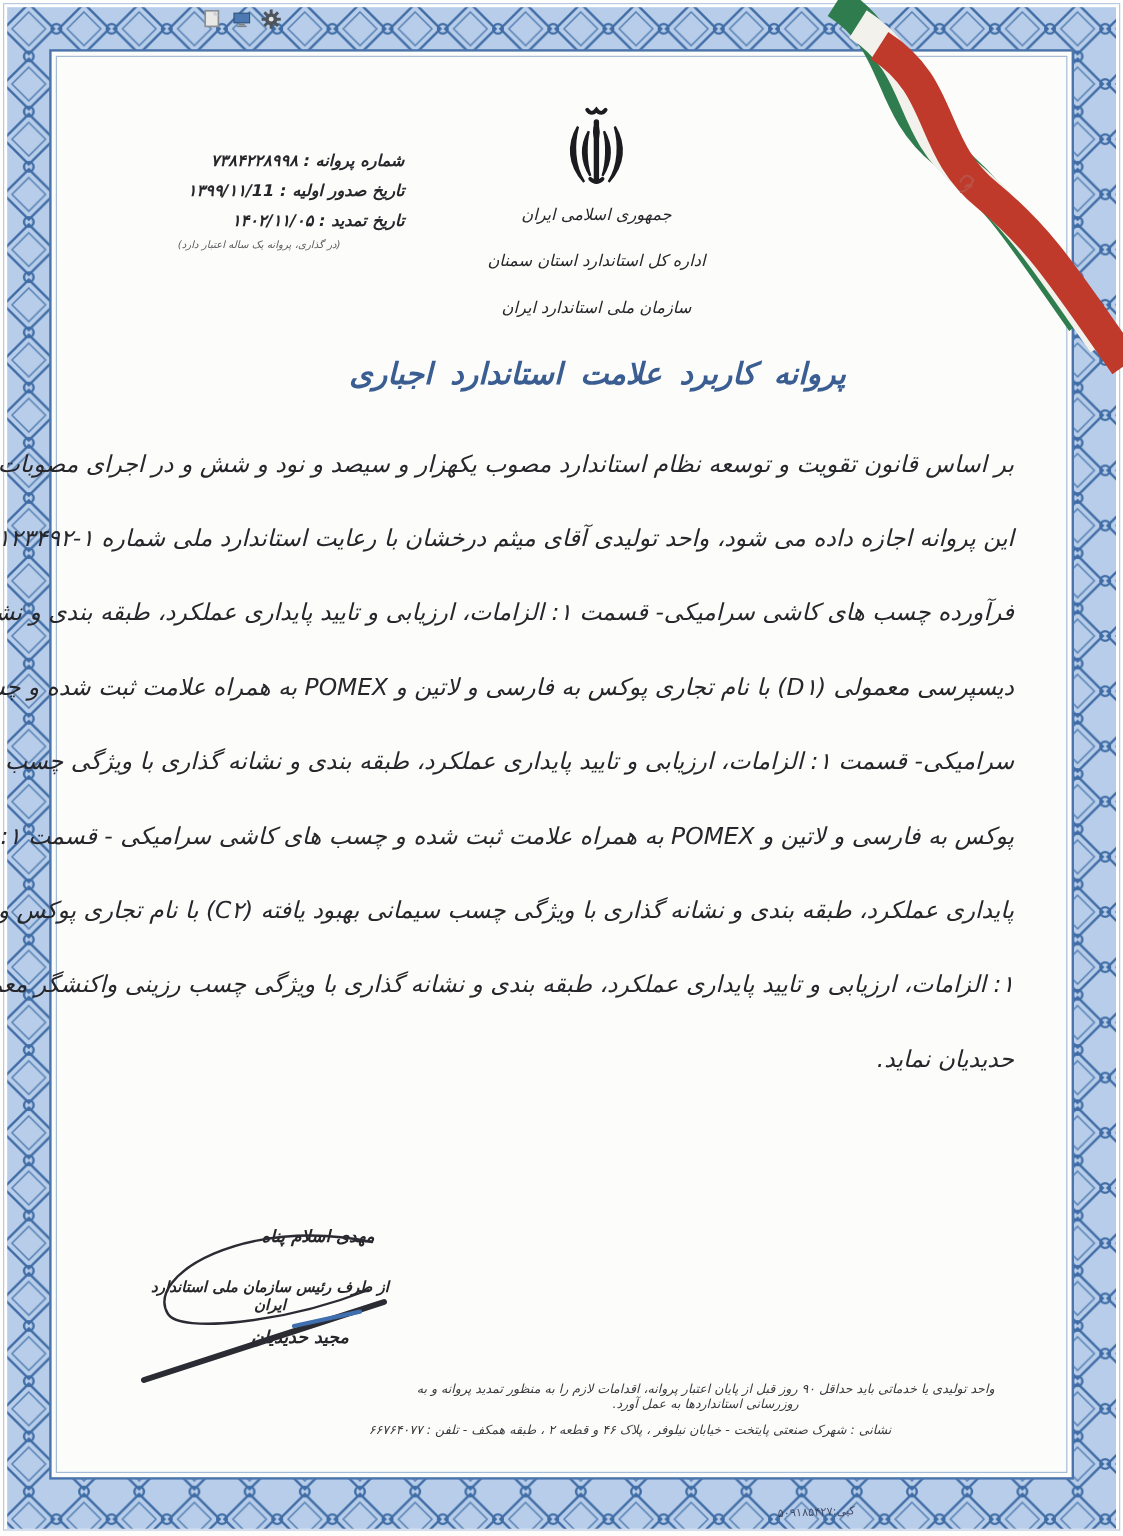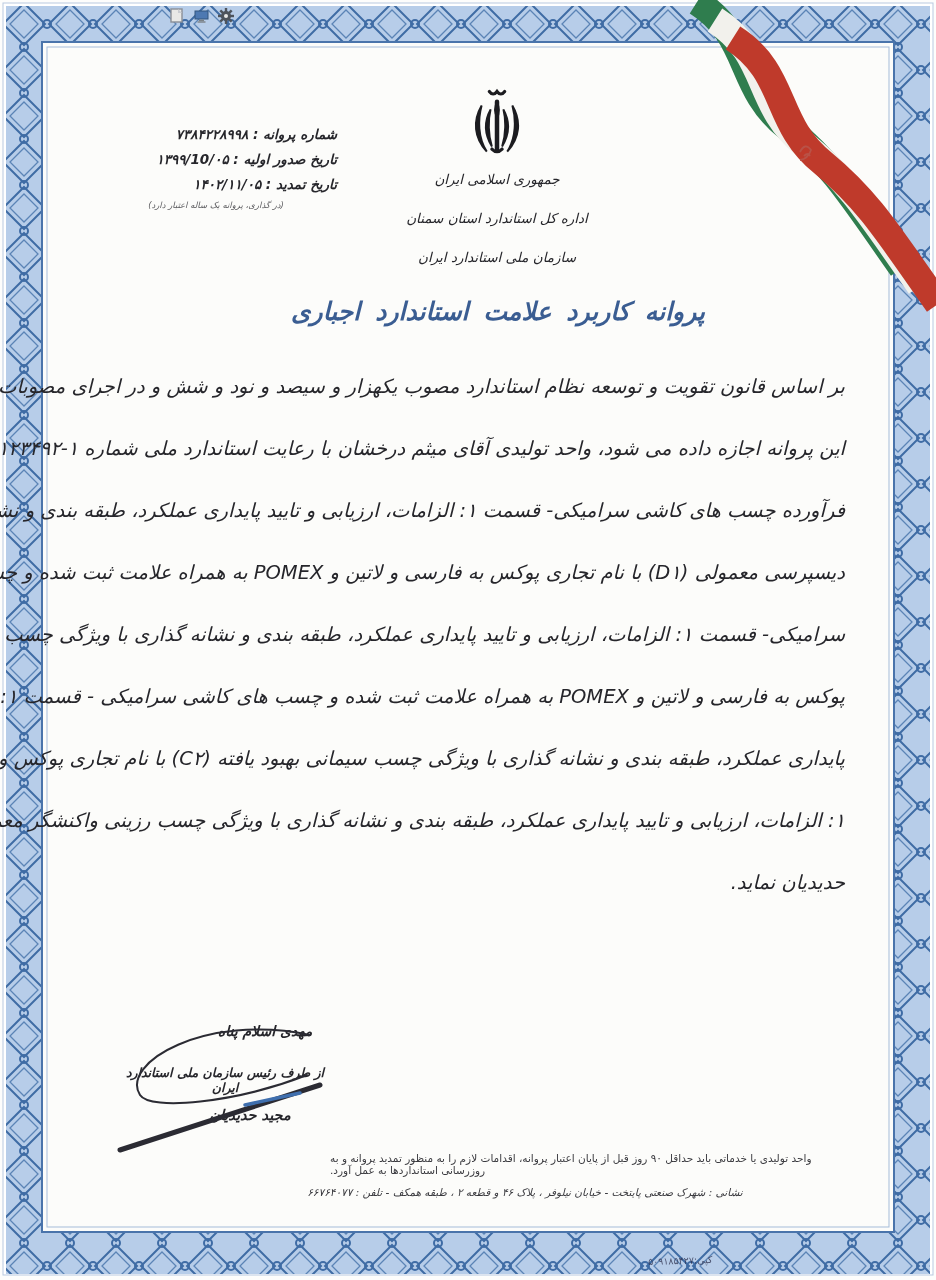--- a/index.html
+++ b/index.html
@@ -31,22 +31,22 @@
   
   #body-text{left:95px;top:356px;width:750px;direction:rtl;font-size:19.5px;font-style:italic;}
   .body-line{height:62px;line-height:62px;text-align:justify;text-align-last:justify;white-space:nowrap;}
   .body-line.short{text-align:right;text-align-last:right;}
   
   #signature-block{left:95px;top:1005px;width:270px;direction:rtl;font-style:italic;}
   #signer-name{left:90px;top:18px;width:160px;text-align:center;font-size:14px;font-weight:bold;position:absolute;}
   #on-behalf{left:20px;top:60px;width:220px;text-align:center;font-size:12.5px;font-weight:bold;position:absolute;}
   #deputy-name{left:85px;top:102px;width:140px;text-align:center;font-size:14.5px;font-weight:bold;position:absolute;}
   
-  #footer-notice{left:330px;top:1152px;width:516px;direction:rtl;text-align:left;
-    font-size:10.5px;opacity:.9;}
+  #footer-notice{left:330px;top:1152px;width:516px;direction:rtl;text-align:center;
+    font-size:10.5px;font-style:italic;opacity:.9;}
   #footer-address{left:300px;top:1186px;width:450px;direction:rtl;text-align:center;
     font-size:10.5px;font-style:italic;opacity:.9;}
   #copy-note{left:648px;top:1255px;font-size:9.5px;direction:rtl;color:#2f3350;opacity:.8;
     transform:rotate(-2deg);z-index:4;}
 </style>
 </head>
 <body>
 
 <div id="page">
 
@@ -110,21 +110,21 @@
       <path d="M40 34 C30 52 30 72 42 92 C36 74 36 50 40 34z" fill="#1c1c20" stroke-width="3"></path>
       <path d="M60 34 C70 52 70 72 58 92 C64 74 64 50 60 34z" fill="#1c1c20" stroke-width="3"></path>
       <path d="M26 28 C12 52 14 78 34 100 C20 78 20 50 26 28z" fill="#1c1c20" stroke-width="3"></path>
       <path d="M74 28 C88 52 86 78 66 100 C80 78 80 50 74 28z" fill="#1c1c20" stroke-width="3"></path>
       <path d="M42 96 q8 8 16 0" stroke-width="5"></path>
     </g>
   </svg>
 
   <div id="license-info" class="abs content">
     <div>شماره پروانه : ۷۳۸۴۲۲۸۹۹۸</div>
-    <div>تاریخ صدور اولیه : ۱۳۹۹/10/۰۵</div>
+    <div>تاریخ صدور اولیه : ۱۳۹۹/۱۱/11</div>
     <div>تاریخ تمدید : ۱۴۰۲/۱۱/۰۵</div>
     <div id="license-note">(در گذاری، پروانه یک ساله اعتبار دارد)</div>
   </div>
 
   <div id="org-header" class="abs content">
     <div>جمهوری اسلامی ایران</div>
     <div>اداره کل استاندارد استان سمنان</div>
     <div>سازمان ملی استاندارد ایران</div>
   </div>
 

